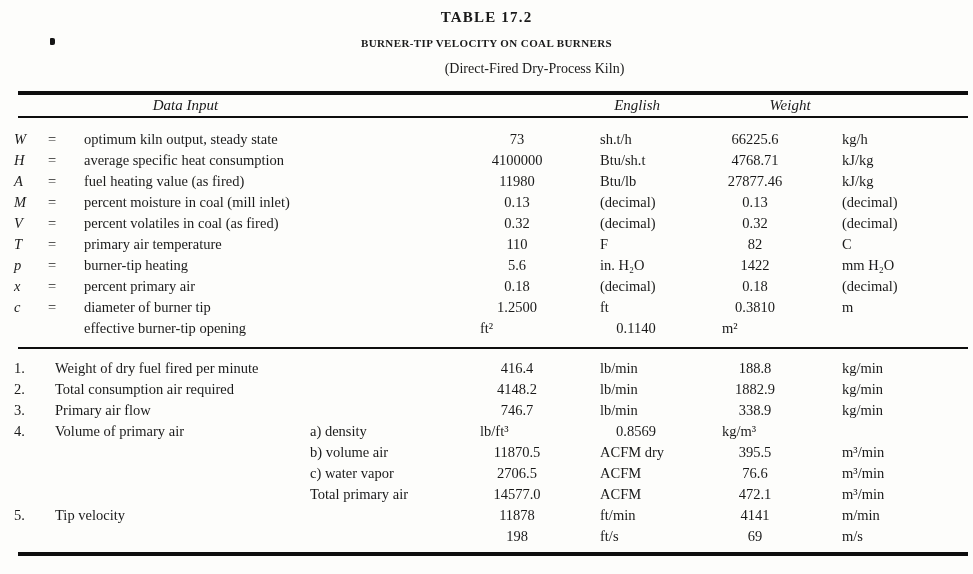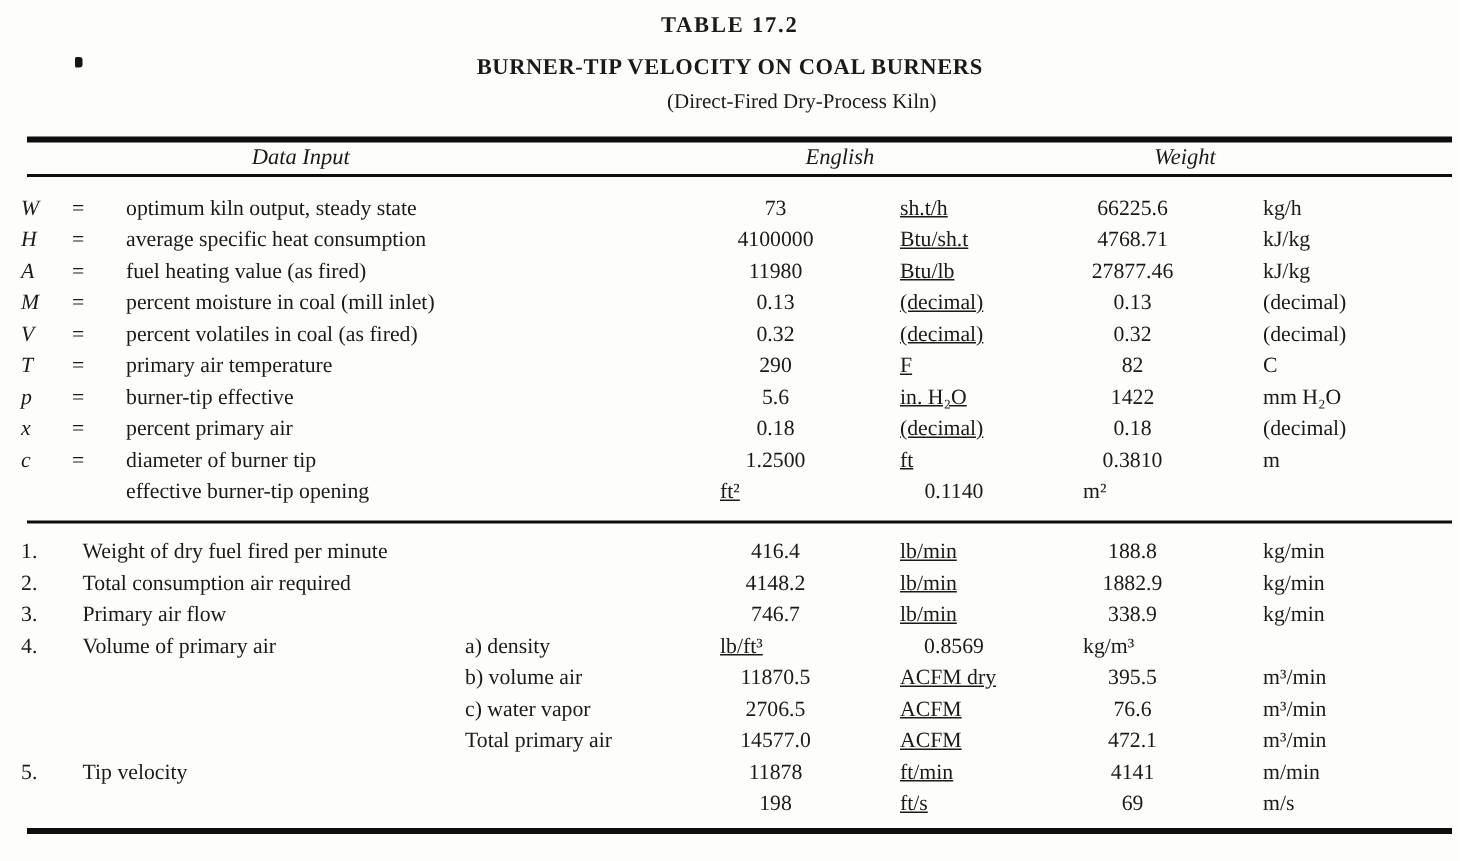--- a/index.html
+++ b/index.html
@@ -9,43 +9,43 @@
     font-family:"Liberation Serif", serif;
     color:#1a1a1a;
   }
   .page {
     position:relative; width:973px; height:574px;
     background:#fdfdfb; overflow:hidden;
   }
   
   .centerline { position:absolute; left:0; width:100%; text-align:center; white-space:pre; }
   .table-number { top:9px;  font-size:15px; font-weight:600; letter-spacing:1.2px; }
-  .main-title   { top:37px; font-size:15px; font-weight:700; letter-spacing:0.4px; }
+  .main-title   { top:37px; font-size:11px; font-weight:700; letter-spacing:0.4px; }
   .subtitle     { top:61px; font-size:14px; font-weight:400;margin-left:48px; }
   
   .rule { position:absolute; left:18px; width:950px; background:#0e0e0e; }
   .rule-top    { top:91px;  height:4px; }
   .rule-header { top:116px; height:2px; }
   .rule-mid    { top:347px; height:2px; }
   .rule-bottom { top:552px; height:4px; }
   
   .colhead { position:absolute; top:97px; height:18px; font-style:italic; font-size:15px; text-align:center; }
-  .colhead-data    { left:98px;  width:205px; }
-  .colhead-english { left:460px; width:200px; }
+  .colhead-data    { left:83px;  width:205px; }
+  .colhead-english { left:460px; width:200px;text-align:right; }
   .colhead-metric  { left:690px; width:200px; }
   
   .section { position:absolute; left:0; width:973px; }
   .inputs-section  { top:129px; }
   .results-section { top:358px; }
   .row { display:grid; height:21px; align-items:center; padding-left:14px; font-size:14.5px; line-height:21px; white-space:nowrap; }
   .input-row  { grid-template-columns:34px 36px 373px 120px 118px 120px 158px; }
   .result-row { grid-template-columns:41px 255px 147px 120px 118px 120px 158px; }
   .sym { font-style:italic; }
   .val { text-align:center; }
-  .unit-en { padding-left:23px;text-decoration:underline; }
+  .unit-en { padding-left:23px; }
   .unit-m  { padding-left:27px; }
   
   .scan-artifact { position:absolute; left:50px; top:38px; width:5px; height:7px; background:#151515; border-radius:1px 2px 2px 1px; }
 </style>
 </head>
 <body>
 
 <div class="page">
 
   <div class="centerline table-number">TABLE 17.2</div>
@@ -104,29 +104,29 @@
       <span>percent volatiles in coal (as fired)</span>
       <span class="val">0.32</span>
       <span class="unit-en">(decimal)</span>
       <span class="val">0.32</span>
       <span class="unit-m">(decimal)</span>
     </div>
     <div class="row input-row">
       <span class="sym">T</span>
       <span>=</span>
       <span>primary air temperature</span>
-      <span class="val">290</span>
+      <span class="val">110</span>
       <span class="unit-en">F</span>
       <span class="val">82</span>
       <span class="unit-m">C</span>
     </div>
     <div class="row input-row">
       <span class="sym">p</span>
       <span>=</span>
-      <span>burner-tip effective</span>
+      <span>burner-tip heating</span>
       <span class="val">5.6</span>
       <span class="unit-en">in. H₂O</span>
       <span class="val">1422</span>
       <span class="unit-m">mm H₂O</span>
     </div>
     <div class="row input-row">
       <span class="sym">x</span>
       <span>=</span>
       <span>percent primary air</span>
       <span class="val">0.18</span>

